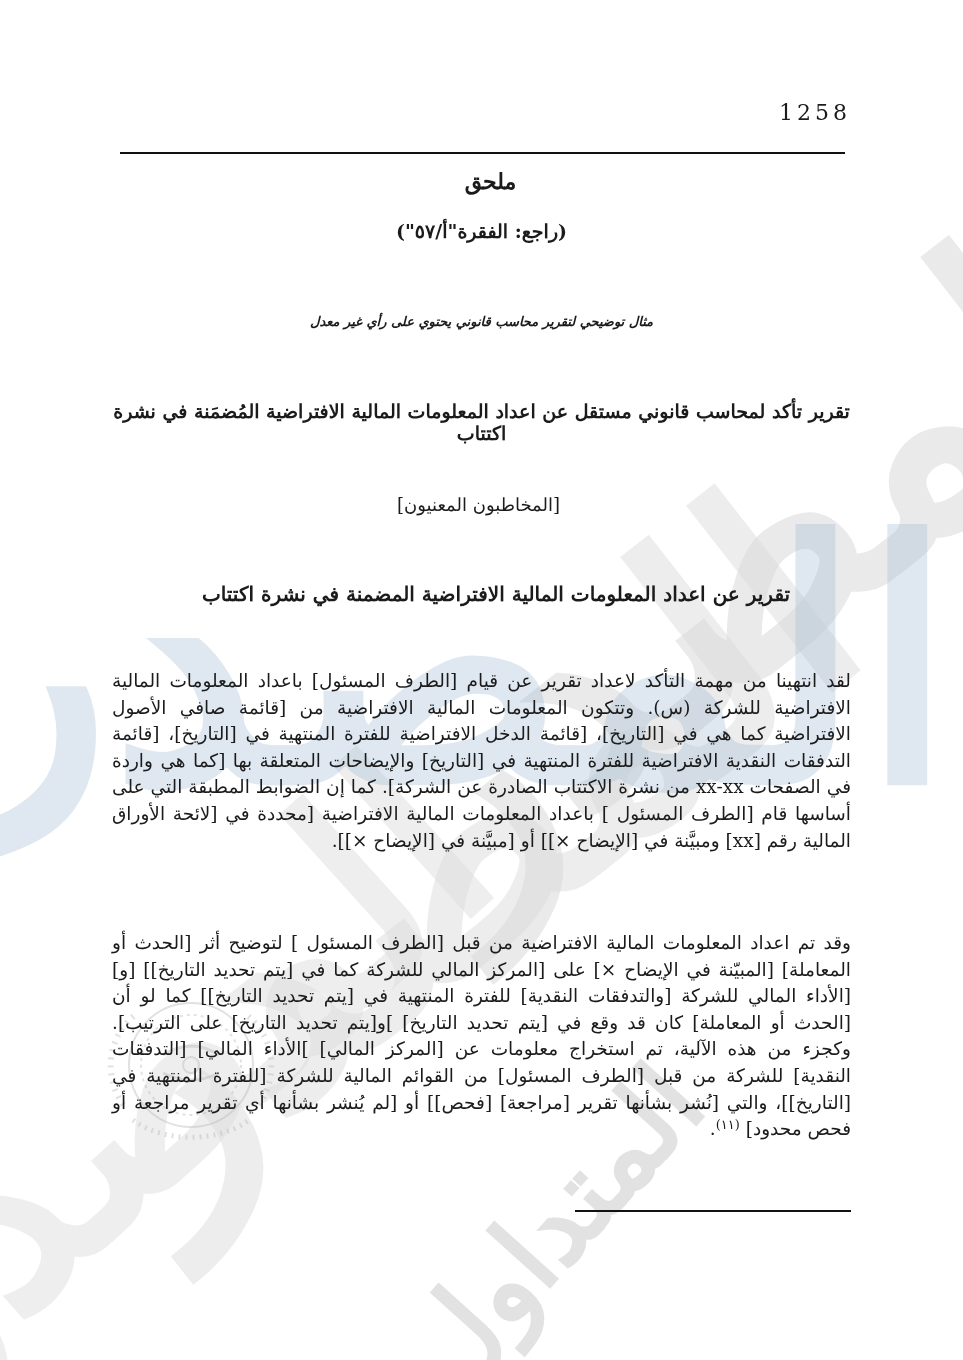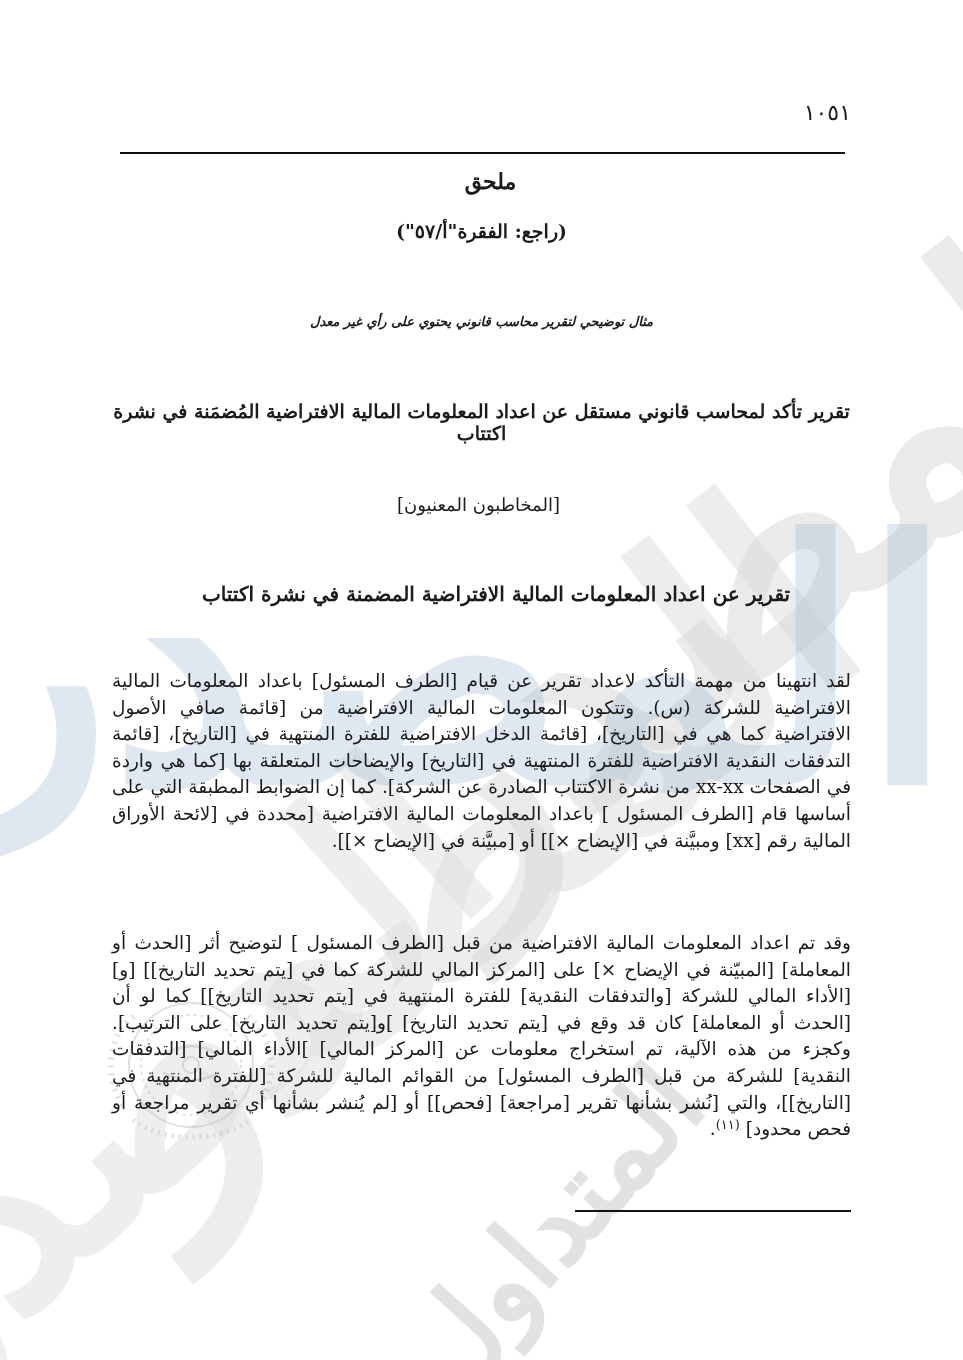--- a/index.html
+++ b/index.html
@@ -83,21 +83,21 @@
         <path d="M100 70 q 28 -18 56 0" stroke-width="3"></path>
         <path d="M100 88 q 28 14 56 0" stroke-width="3"></path>
         <circle cx="128" cy="80" r="8"></circle>
       </g>
     </svg>
   </div>
 
   <div class="content">
 
     <div class="abs header-row">
-      <div class="header-pagenum">١٠٥١</div>
+      <div class="header-pagenum">1258</div>
     </div>
 
     <div class="abs head-rule"></div>
 
     <div class="abs annex-title">ملحق</div>
     <div class="abs annex-ref">(راجع: الفقرة"أ/٥٧")</div>
 
     <div class="abs example-title">مثال توضيحي لتقرير محاسب قانوني يحتوي على رأي غير معدل</div>
 
     <div class="abs report-subtitle">تقرير تأكد لمحاسب قانوني مستقل عن اعداد المعلومات المالية الافتراضية المُضمَنة في نشرة اكتتاب</div>

